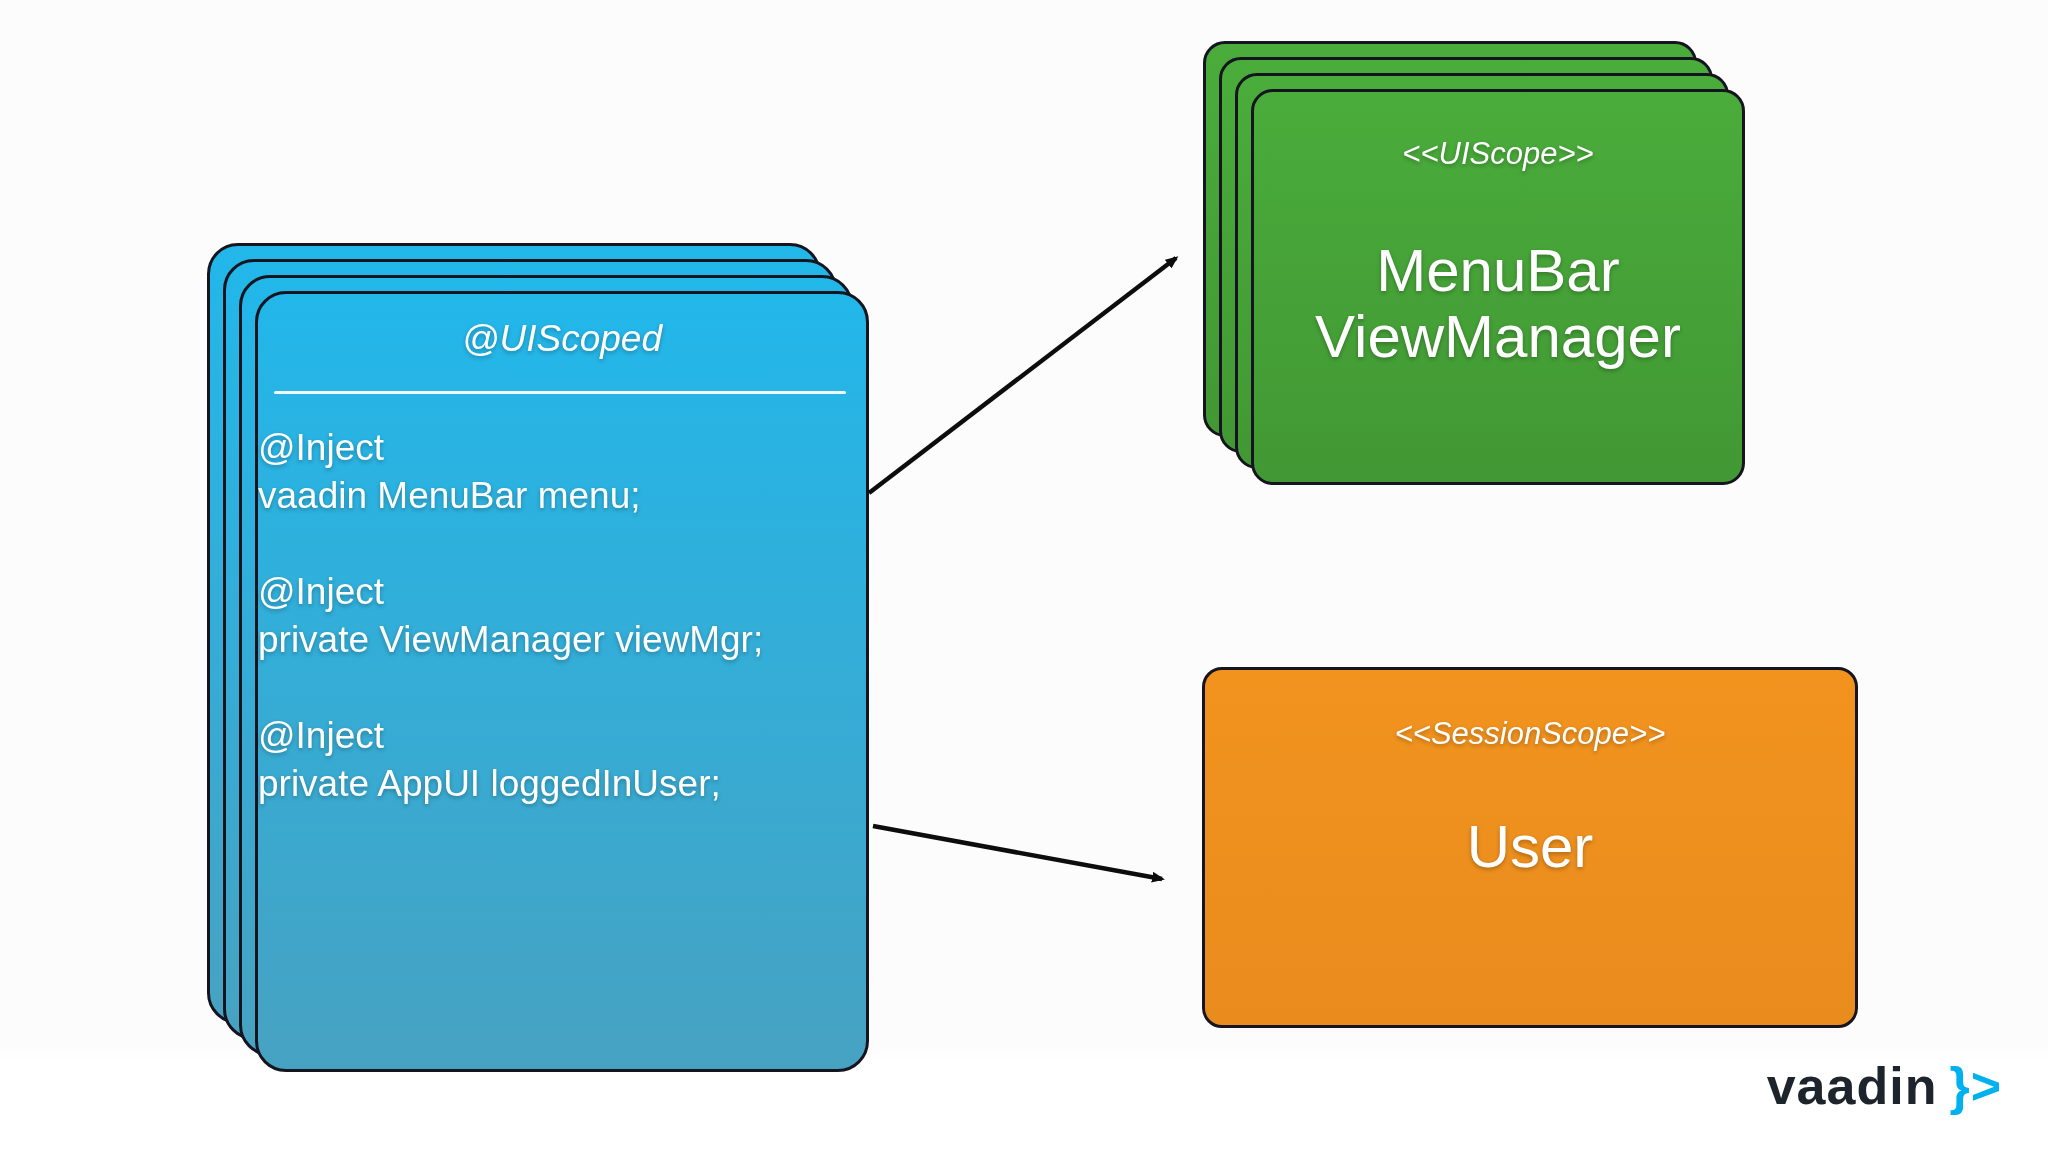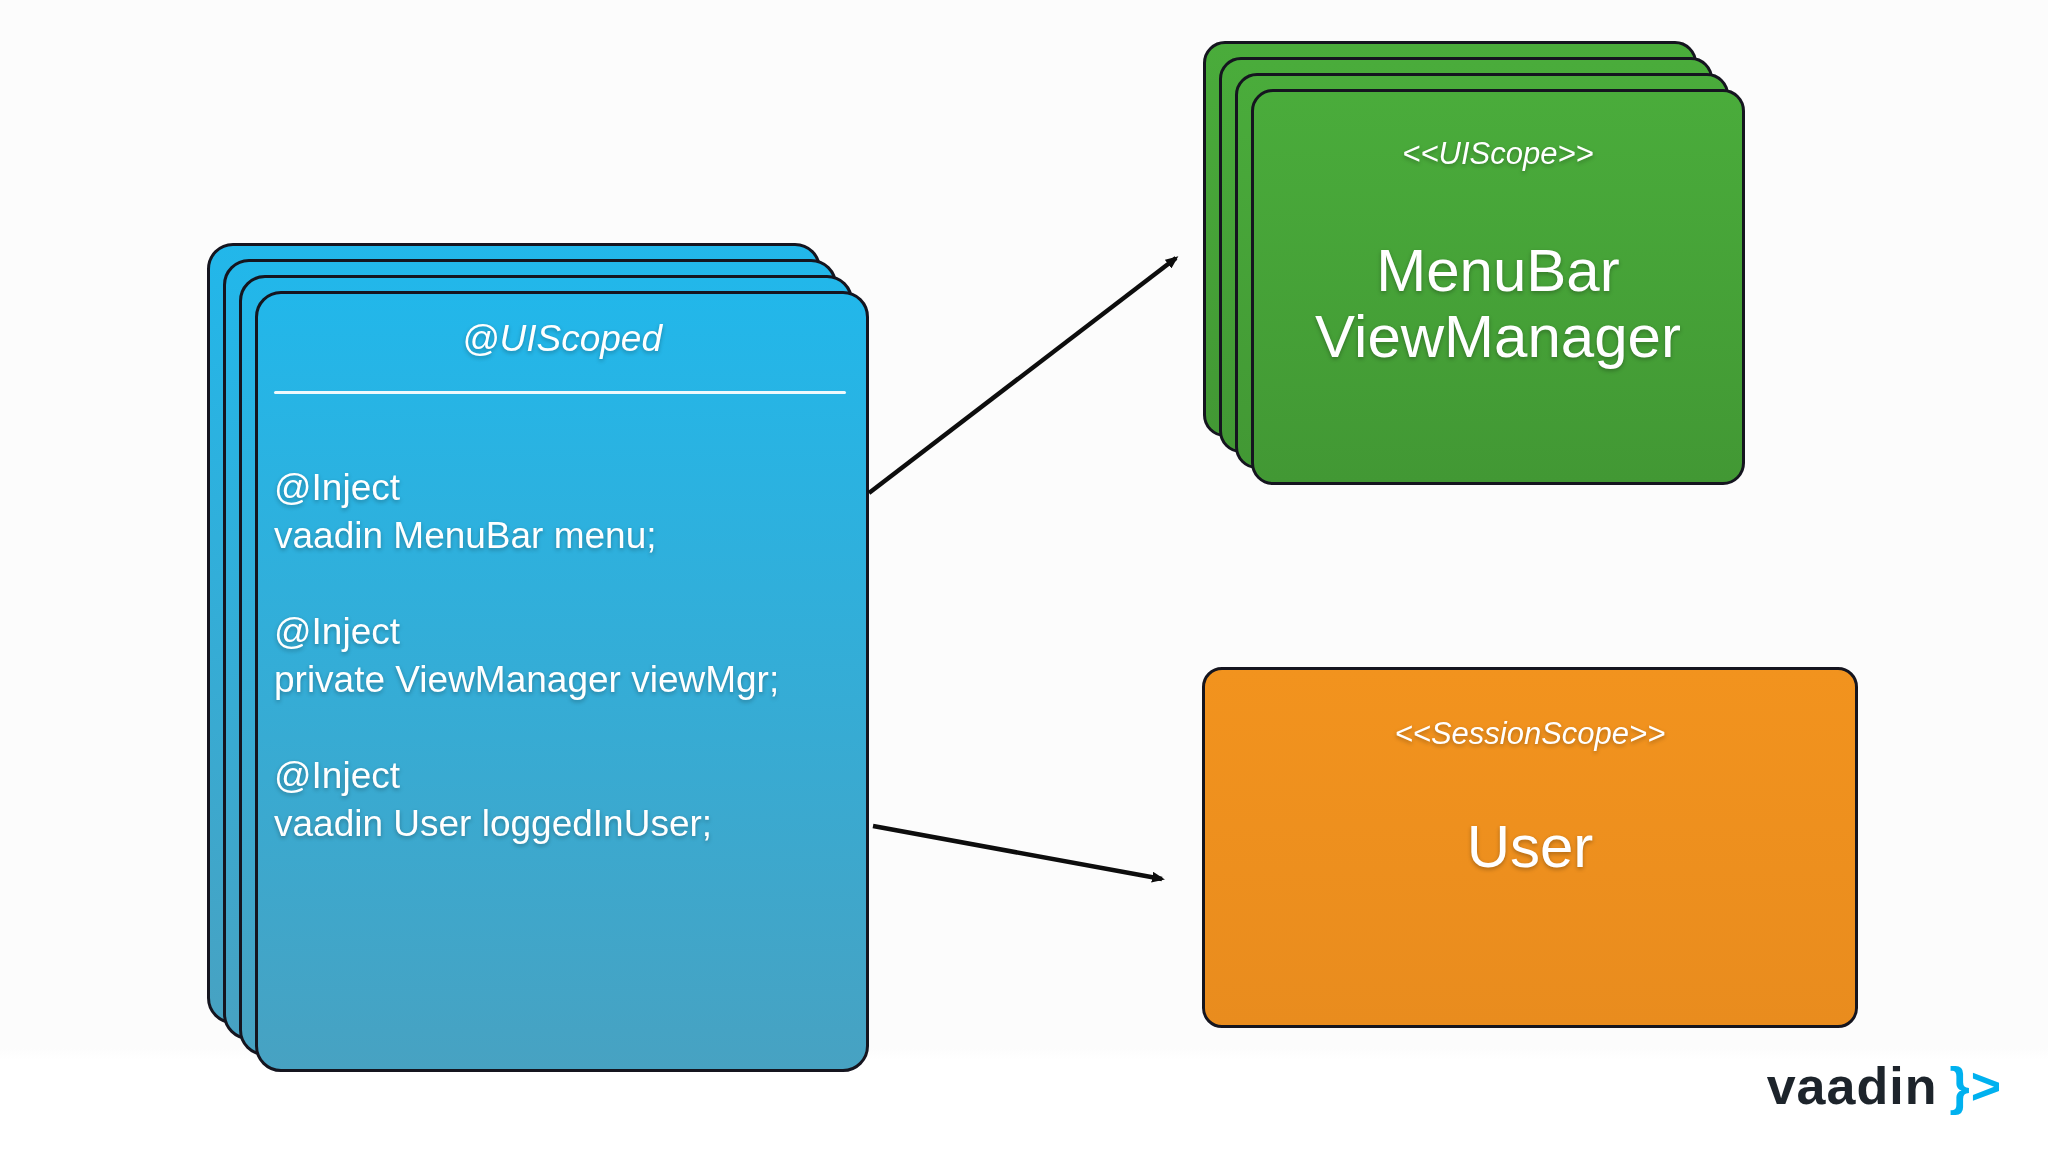--- a/index.html
+++ b/index.html
@@ -17,40 +17,40 @@
   
   .layer {
     position: absolute;
     box-sizing: border-box;
     border: 3px solid var(--card_border, #15151f);
   }
   .blue  { background: linear-gradient(var(--blue_top, #22b7ea), var(--blue_bottom, #47a2c2)); border-radius: 26px; }
   .green { background: linear-gradient(var(--green_top, #4aac3b), var(--green_bottom, #429834)); border-radius: 22px; }
   .orange{ background: linear-gradient(var(--orange_top, #f2931e), var(--orange_bottom, #e98c1e)); border-radius: 20px; }
 
-  .blue.size  { width: 614px; height: 781px; }
+  .blue.size  { width: 614px; height: 781px; border-radius: 31px; }
   .green.size { width: 494px; height: 396px; }
 
   .card-text { color: var(--card_text, #ffffff); text-shadow: 0 2px 4px rgba(0,0,0,0.28); }
 
   
   .appui-title {
     padding-top: 20px;
     text-align: center;
     font-style: italic;
     font-size: 37px;
     line-height: 50px;
   }
   .appui-divider {
     height: 3px;
     margin: 27px 20px 0 16px;
     background: rgba(255,255,255,0.92);
     border-radius: 2px;
   }
-  .code-block { margin-top: 70px; padding-left: 16px; }
+  .code-block { margin-top: 30px; }
   .code-line  { height: 48px; font-size: 37px; line-height: 48px; white-space: pre; }
 
   
   .stereotype {
     text-align: center;
     font-style: italic;
     font-size: 31px;
     line-height: 56px;
   }
   .members { text-align: center; font-size: 60px; line-height: 66px; }
@@ -99,21 +99,21 @@
       </div>
       <div class="appui-divider"></div>
       <div class="code-block card-text">
         <div class="code-line">@Inject</div>
         <div class="code-line">vaadin MenuBar menu;</div>
         <div class="code-line"></div>
         <div class="code-line">@Inject</div>
         <div class="code-line">private ViewManager viewMgr;</div>
         <div class="code-line"></div>
         <div class="code-line">@Inject</div>
-        <div class="code-line">vaadin User loggedInUser;</div>
+        <div class="code-line">private AppUI loggedInUser;</div>
       </div>
     </div>
   </div>
 
   <div>
     <div class="layer green size" style="left:1203px; top:41px;"></div>
     <div class="layer green size" style="left:1219px; top:57px;"></div>
     <div class="layer green size" style="left:1235px; top:73px;"></div>
     <div class="layer green size" style="left:1251px; top:89px;">
       <div class="stereotype card-text">&lt;&lt;UIScope&gt;&gt;</div>

